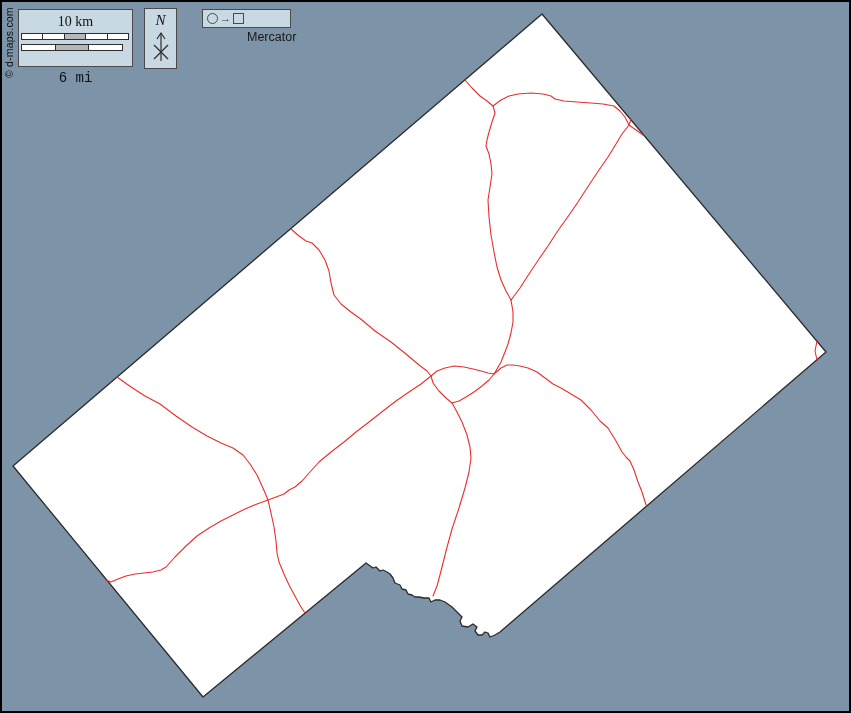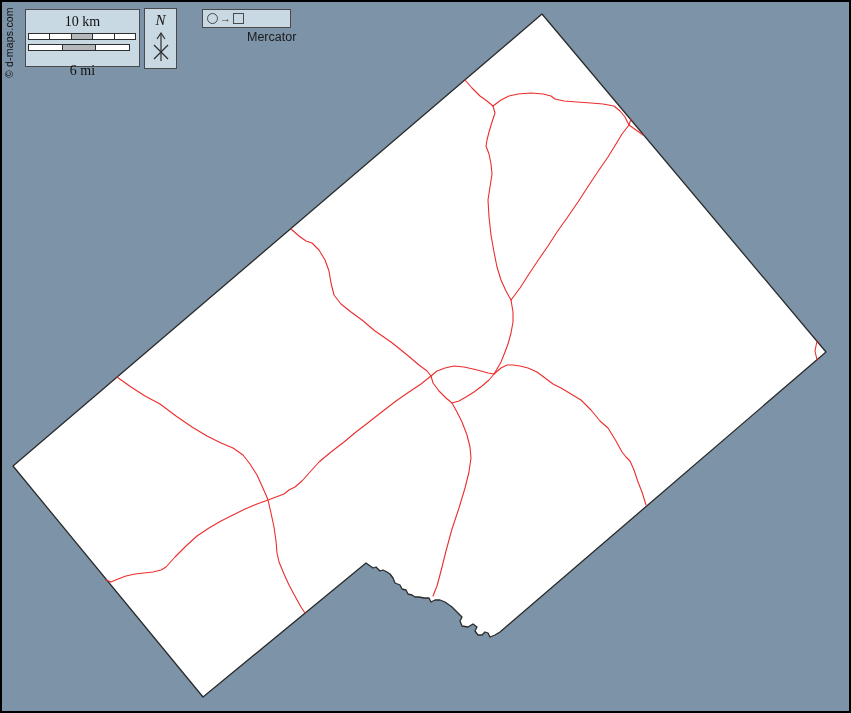--- a/index.html
+++ b/index.html
@@ -7,29 +7,29 @@
     position:relative; width:851px; height:713px;
     background:#7C93A8; overflow:hidden;
     font-family:"Liberation Sans", sans-serif;
   }
   #map-svg { position:absolute; left:0; top:0; }
 
   .panel {
     position:absolute; background:#C8D9E3; border:1px solid #4A4A4A;
     box-sizing:border-box; z-index:2;
   }
-  #scale-box { left:25px; top:9px; width:115px; height:58px; text-align:center; }
+  #scale-box { left:18px; top:9px; width:115px; height:58px; text-align:center; }
   .scale-label { font-family:"Liberation Serif", serif; font-size:14px; color:#111; line-height:1; }
   #km-label { padding-top:5px; }
   .bar { display:flex; width:106px; height:5px; margin:4px 0 0 2px; border:1px solid #2E2E2E; background:#fff; }
   .bar .seg { flex:1; }
   .bar .seg + .seg { border-left:1px solid #2E2E2E; }
   .bar .seg.gray { background:#B4B8BA; }
   #mi-bar { width:100px; }
-  #mi-label { padding-top:13px; }
+  #mi-label { padding-top:20px;font-family:Liberation Mono, monospace; }
 
   #compass-box { left:144px; top:8px; width:33px; height:61px; text-align:center; }
   #compass-n { font-family:"Liberation Serif", serif; font-style:italic; font-size:15px; color:#111; line-height:1; padding-top:4px; }
   #north-arrow { display:block; margin:1px auto 0; }
 
   #mercator-box { left:202px; top:9px; width:89px; height:19px; display:flex; align-items:center; padding:0 4px; }
   .shape-circle { width:9px; height:9px; border:1px solid #4A4A4A; border-radius:50%; flex:none; }
   .shape-square { width:9px; height:9px; border:1px solid #4A4A4A; flex:none; }
   .proj-arrow { font-size:11px; color:#333; line-height:1; margin:0 2px; }
   .proj-label { font-size:12.5px; color:#1A1A1A; margin-left:3px; white-space:nowrap;margin-top:36px; }

